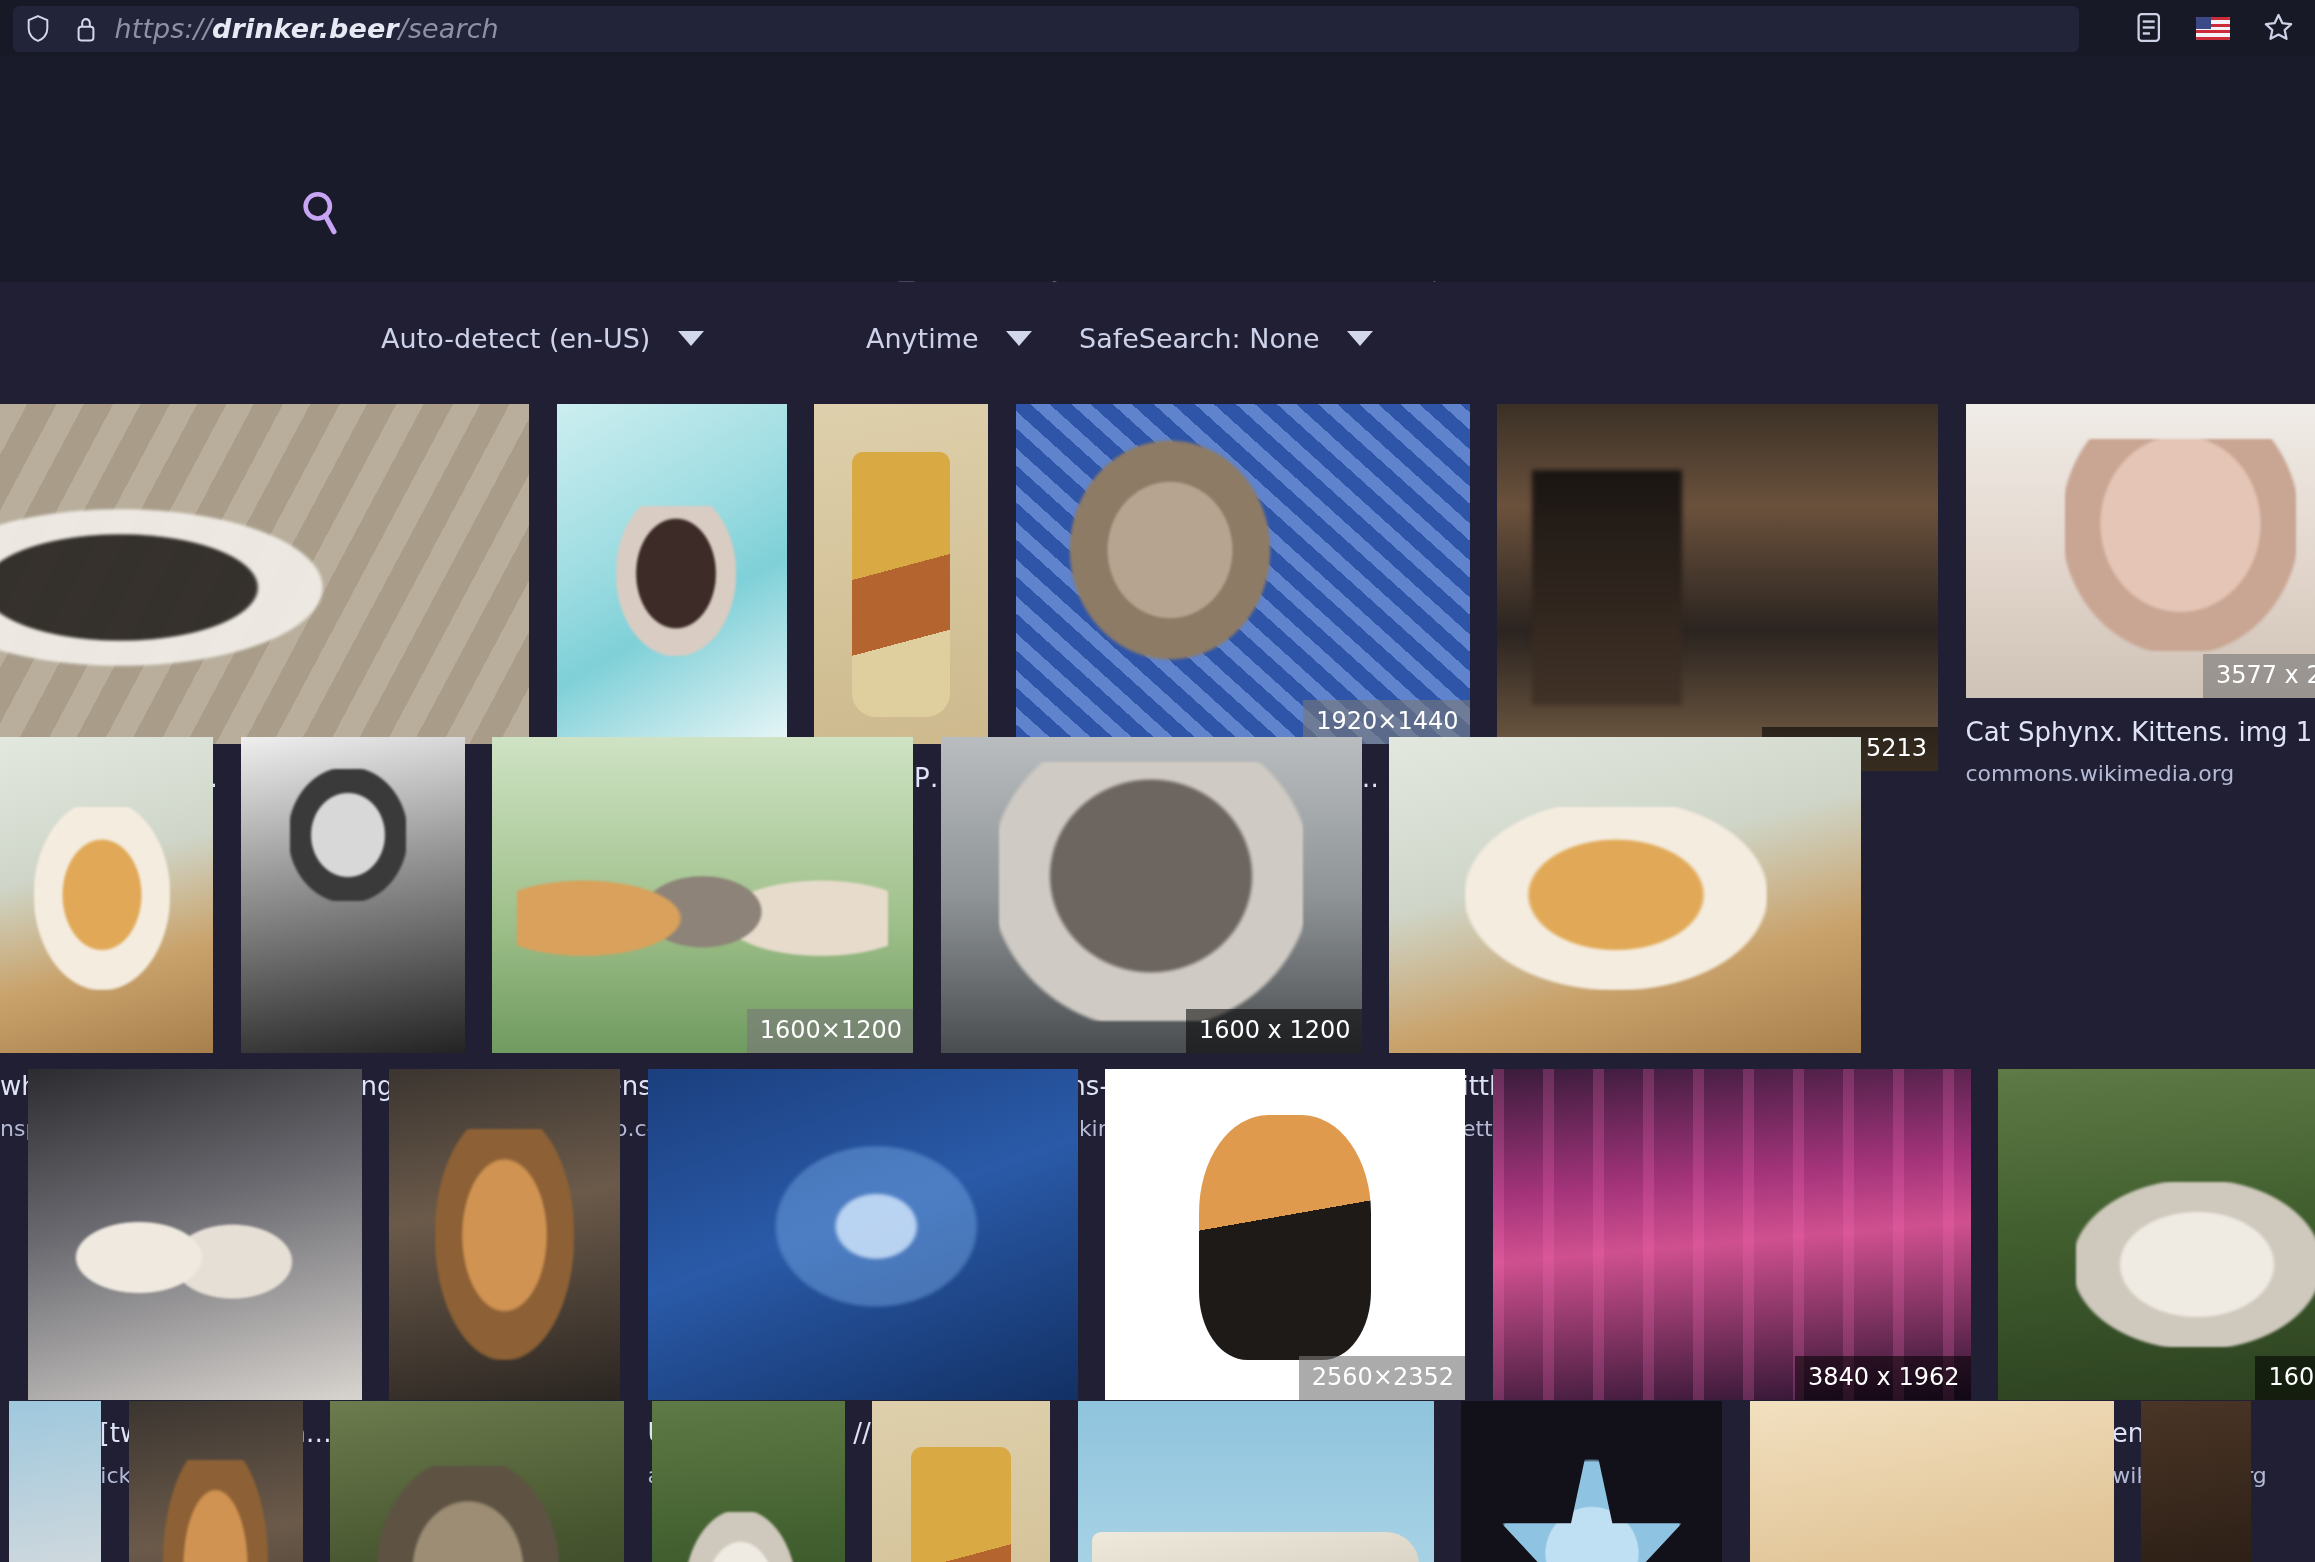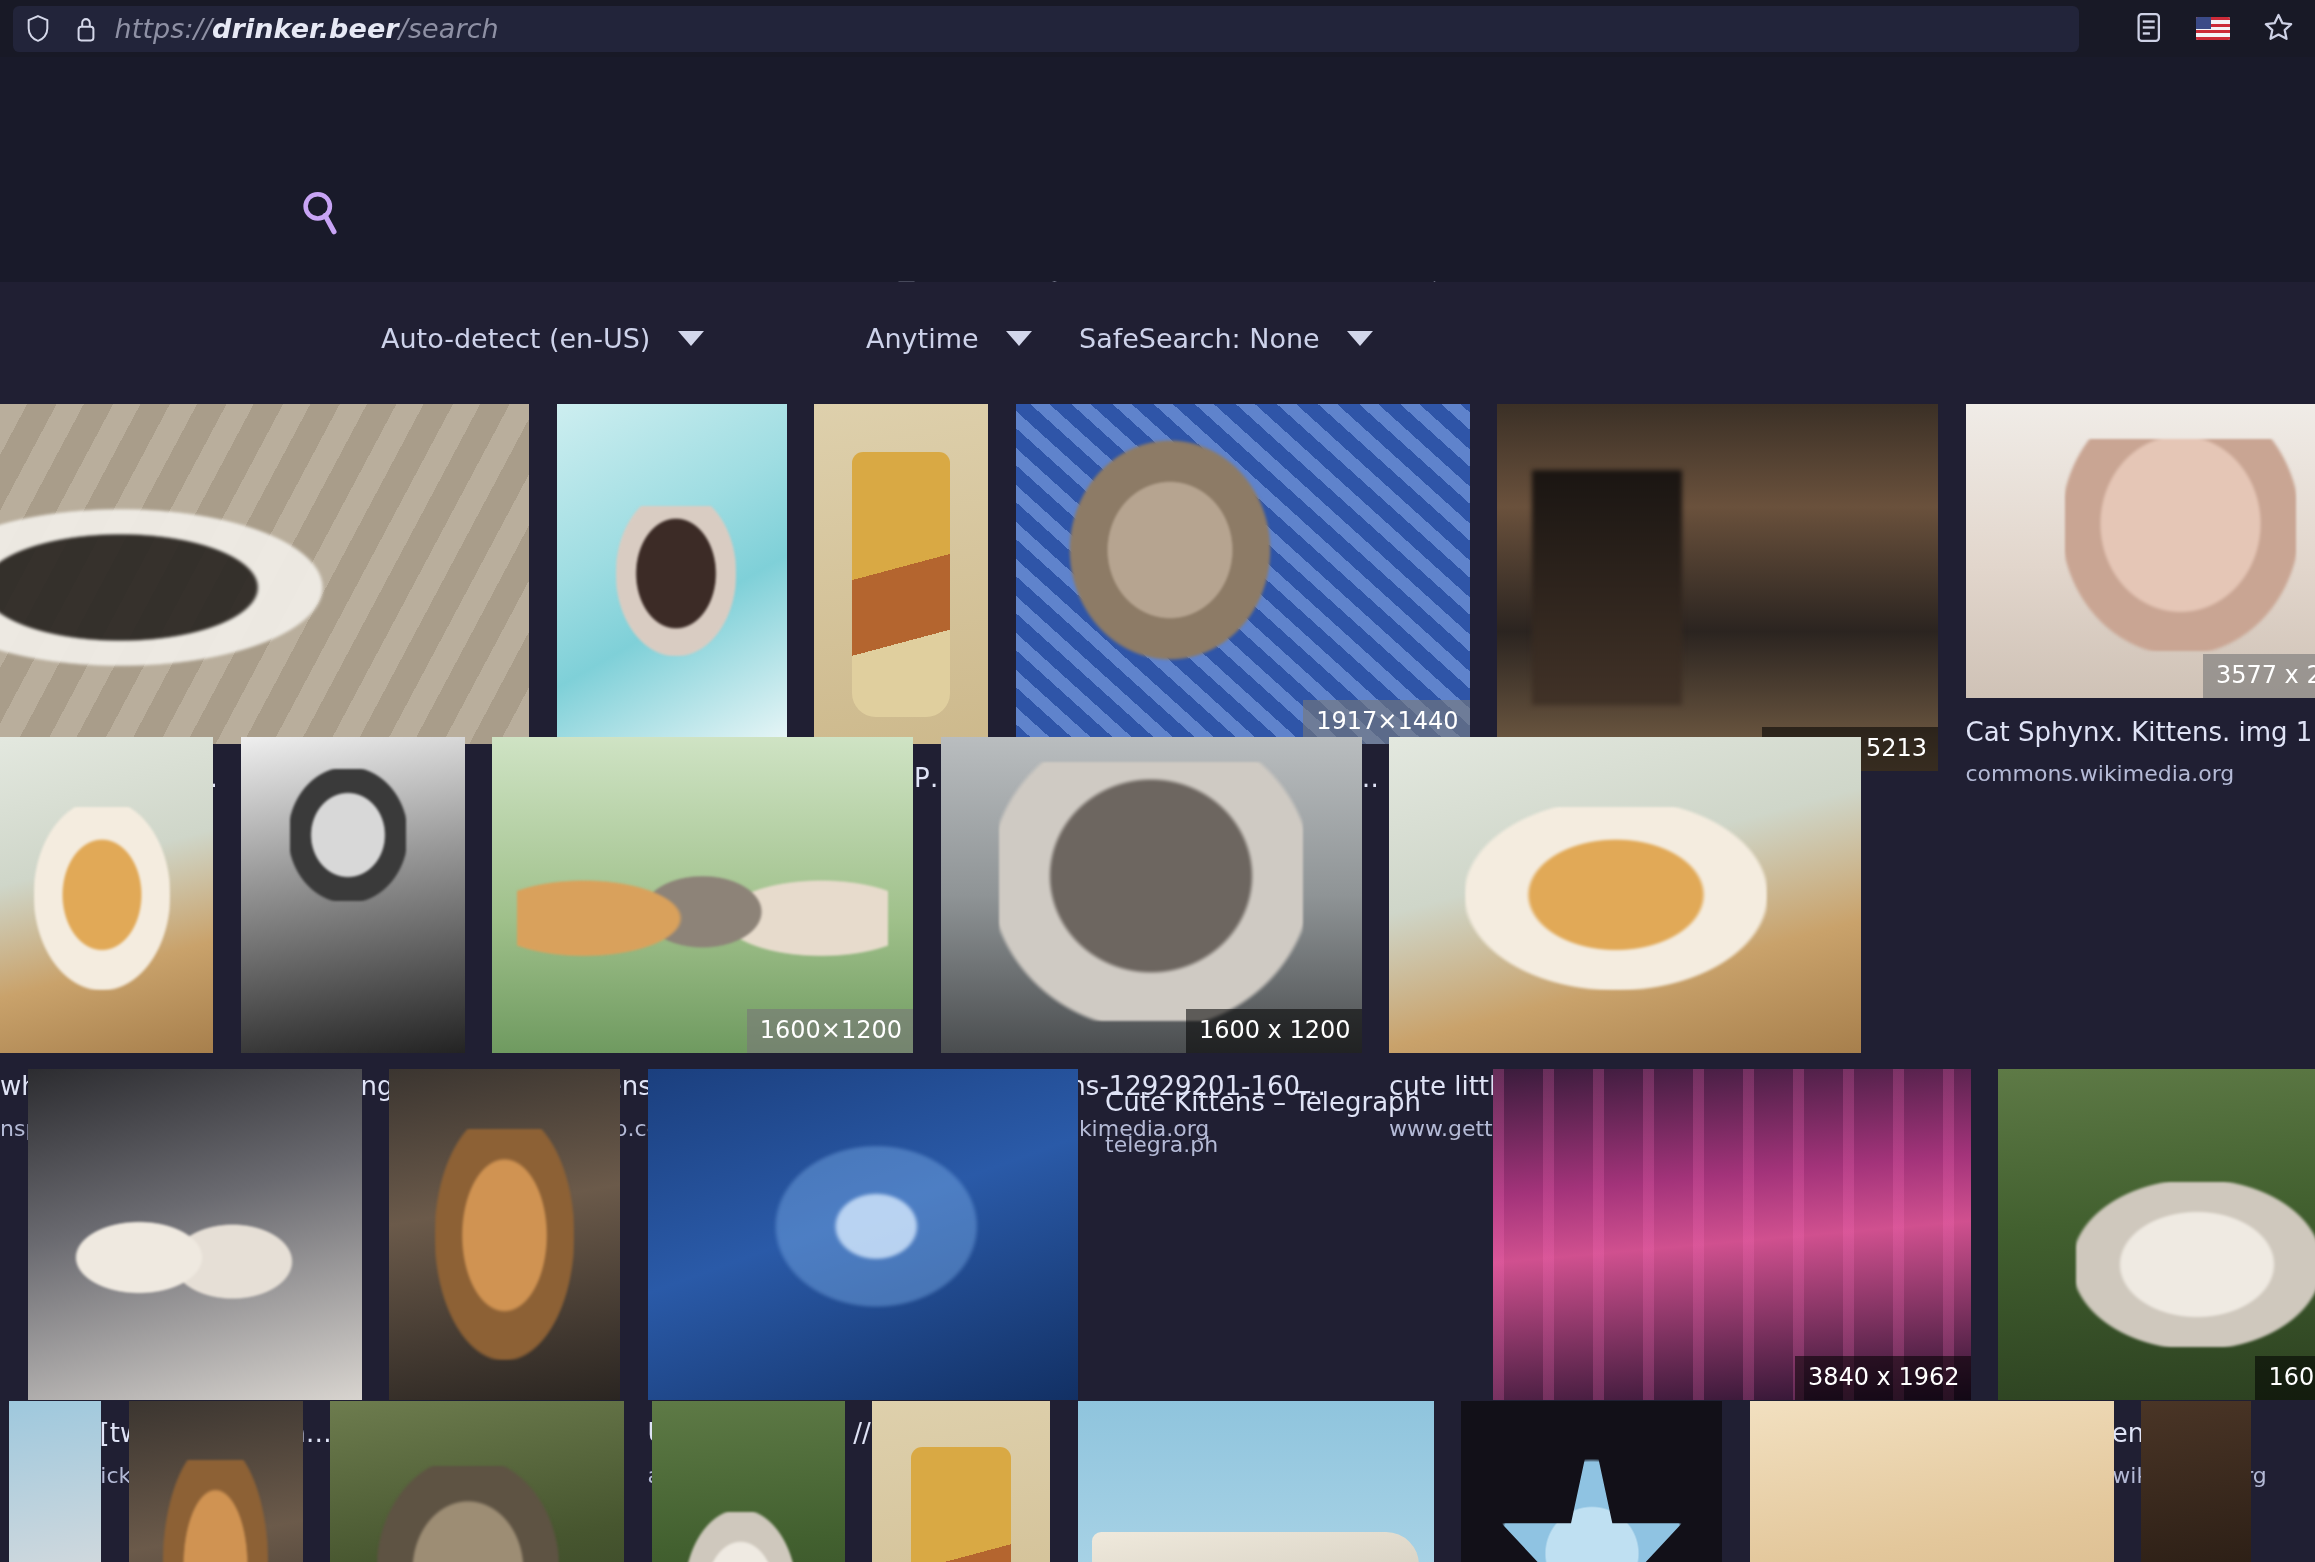--- a/index.html
+++ b/index.html
@@ -399,21 +399,21 @@
       <div class="card" style="width: 174px;">
         <div class="thumb" style="width: 174px; height: 340px;">
           <div class="ph p-ukiyo"></div>
         </div>
         <div class="c-title">Beauty P…</div>
         <div class="c-src">artic.edu</div>
       </div>
       <div class="card" style="width: 454px;">
         <div class="thumb" style="width: 454px; height: 340px;">
           <div class="ph p-blue"></div>
-          <div class="badge light">1917×1440</div>
+          <div class="badge light">1920×1440</div>
         </div>
         <div class="c-title">Cute Kittens Wallpapers - …</div>
         <div class="c-src">wallpapercave.com</div>
       </div>
       <div class="card" style="width: 441px;">
         <div class="thumb" style="width: 441px; height: 367px;">
           <div class="ph p-dark"></div>
           <div class="badge">4170 x 5213</div>
         </div>
         <div class="c-src">wallhaven.cc</div>
@@ -482,20 +482,24 @@
         <div class="c-src">unsplash.com</div>
       </div>
       <div class="card" style="width: 430px;">
         <div class="thumb" style="width: 430px; height: 331px;">
           <div class="ph p-xray"></div>
         </div>
         <div class="c-title">Untitled (1974) // Barbara Ka…</div>
         <div class="c-src">artic.edu</div>
       </div>
       <div class="card" style="width: 360px;">
+        <div class="thumb" style="width: 360px; height: 331px;">
+          <div class="ph p-pup"></div>
+          <div class="badge light">2560×2352</div>
+        </div>
         <div class="c-title">Cute Kittens – Telegraph</div>
         <div class="c-src">telegra.ph</div>
       </div>
       <div class="card" style="width: 478px;">
         <div class="thumb" style="width: 478px; height: 331px;">
           <div class="ph p-neon"></div>
           <div class="badge">3840 x 1962</div>
         </div>
         <div class="c-src">wallhaven.cc</div>
       </div>

